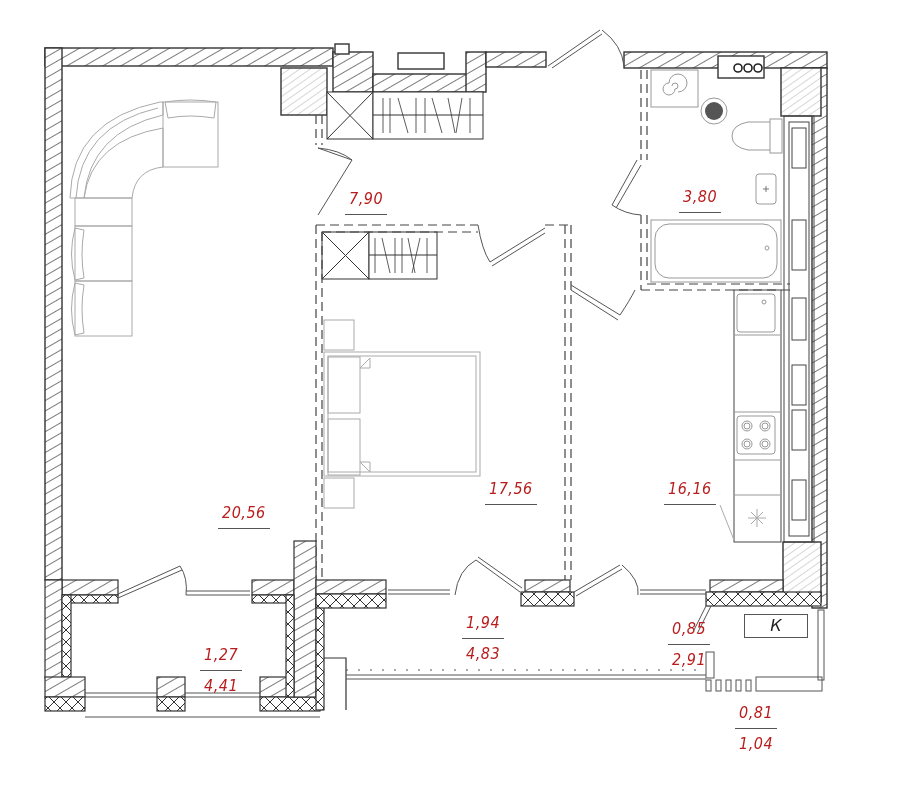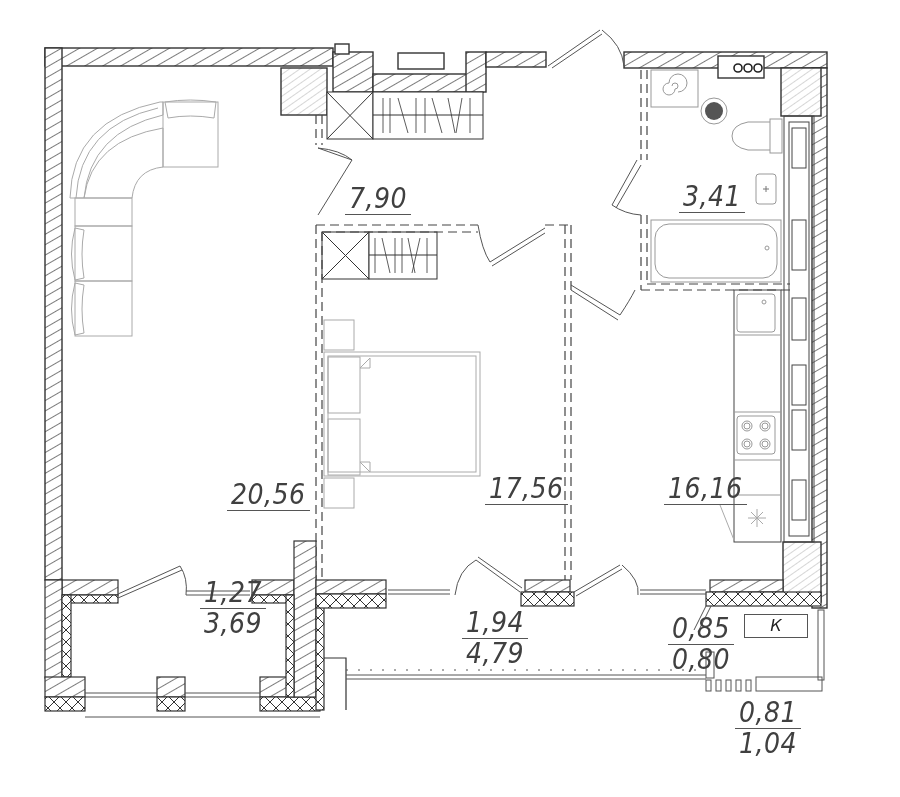--- a/index.html
+++ b/index.html
@@ -1,18 +1,18 @@
 <!DOCTYPE html>
 <html><head>
 <meta charset="utf-8">
 <style>
   html,body{margin:0;padding:0;background:#ffffff;}
   body{width:900px;height:797px;position:relative;overflow:hidden;font-family:"DejaVu Sans",sans-serif;}
   svg{position:absolute;left:0;top:0;}
-  .lbl{position:absolute;font-family:"DejaVu Sans Condensed","DejaVu Sans",sans-serif;font-style:italic;font-size:28px;color:#404040;letter-spacing:0.5px;text-align:center;line-height:26px;}
+  .lbl{position:absolute;font-family:"DejaVu Sans Condensed","DejaVu Sans",sans-serif;font-style:italic;font-size:16px;color:#b91c1c;letter-spacing:0.5px;text-align:center;line-height:26px;}
   .lbl .ul{display:block;border-bottom:1.4px solid #555;padding:0 4px 2px 4px;}
   .frac .bot{display:block;padding-top:2px;}
   .kbox{position:absolute;left:744px;top:614px;width:62px;height:22px;border:1px solid #555;text-align:center;font-style:italic;font-size:16px;line-height:22px;color:#222;font-family:"DejaVu Sans",sans-serif;}
 </style>
 </head>
 <body>
 
 <svg width="900" height="797" viewBox="0 0 900 797">
   <defs>
     <pattern id="hatch" patternUnits="userSpaceOnUse" width="9" height="9" patternTransform="rotate(60)">
@@ -245,46 +245,46 @@
     <g>
       <rect x="706" y="680" width="5" height="11"></rect>
       <rect x="716" y="680" width="5" height="11"></rect>
       <rect x="726" y="680" width="5" height="11"></rect>
       <rect x="736" y="680" width="5" height="11"></rect>
       <rect x="746" y="680" width="5" height="11"></rect>
     </g>
   </g>
 </svg>
 
-<div class="lbl" style="left:218px;top:482px;margin-left:9px;">
+<div class="lbl" style="left:218px;top:500px;">
   <span class="ul">20,56</span>
 </div>
 <div class="lbl" style="left:345px;top:186px;">
   <span class="ul">7,90</span>
 </div>
 <div class="lbl" style="left:485px;top:476px;">
   <span class="ul">17,56</span>
 </div>
 <div class="lbl" style="left:679px;top:184px;">
-  <span class="ul">3,41</span>
+  <span class="ul">3,80</span>
 </div>
 <div class="lbl" style="left:664px;top:476px;">
   <span class="ul">16,16</span>
 </div>
 
-<div class="lbl frac" style="left:200px;top:580px;">
+<div class="lbl frac" style="left:200px;top:642px;">
   <span class="ul">1,27</span>
-  <span class="bot">3,69</span>
+  <span class="bot">4,41</span>
 </div>
 <div class="lbl frac" style="left:462px;top:610px;">
   <span class="ul">1,94</span>
-  <span class="bot">4,79</span>
+  <span class="bot">4,83</span>
 </div>
 <div class="lbl frac" style="left:668px;top:616px;">
   <span class="ul">0,85</span>
-  <span class="bot">0,80</span>
+  <span class="bot">2,91</span>
 </div>
 <div class="lbl frac" style="left:735px;top:700px;">
   <span class="ul">0,81</span>
   <span class="bot">1,04</span>
 </div>
 
 <div class="kbox">К</div>
 
 </body></html>

